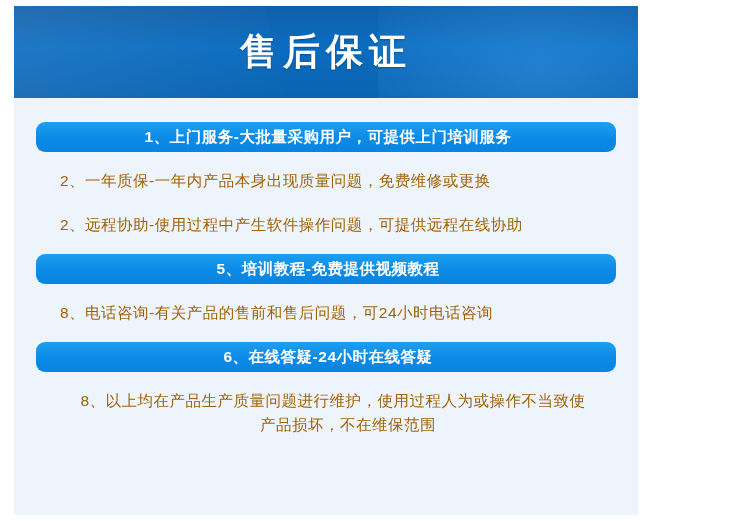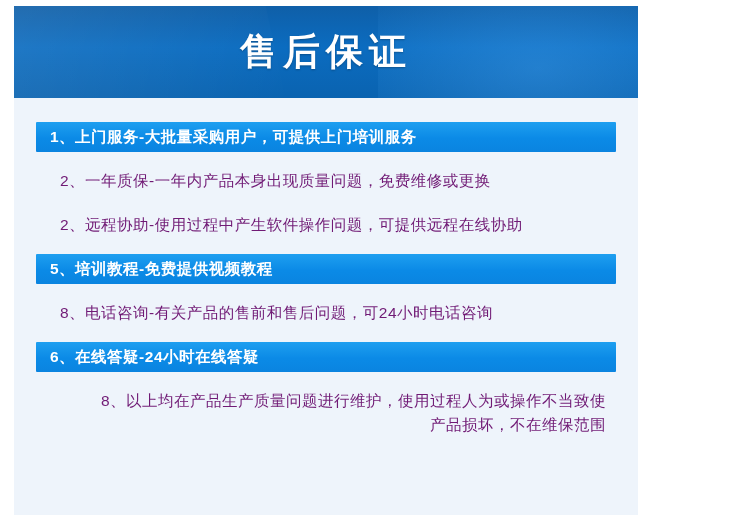--- a/index.html
+++ b/index.html
@@ -66,39 +66,40 @@
   }
   .row {
     display: flex;
     align-items: center;
     min-height: 30px;
     margin-bottom: 14px;
     padding: 3px 10px 3px 14px;
     box-sizing: border-box;
     font-size: 15.5px;
     line-height: 1.55;
-    color: #701a75;
+    color: #a16207;
     letter-spacing: 0.5px;
   }
   .row.highlight {
     background: linear-gradient(to bottom, #1e9ff0 0%, #0b8ae6 55%, #0a84e0 100%);
     color: #ffffff;
     font-weight: bold;
-    border-radius: 1px;
+    border-radius: 9px;
+    justify-content: center;
   }
   .row.plain {
     background: transparent;
     font-weight: normal;
     padding-left: 24px;
   }
   .row-text {
     display: block;
   }
   .row.last {
-    align-items: flex-end;
+    align-items: center;
     flex-direction: column;
     margin-bottom: 0;
   }
   .row.last .row-text {
     display: block;
   }
   .row.last .row-text.second {
     padding-left: 30px;
   }
 </style>

